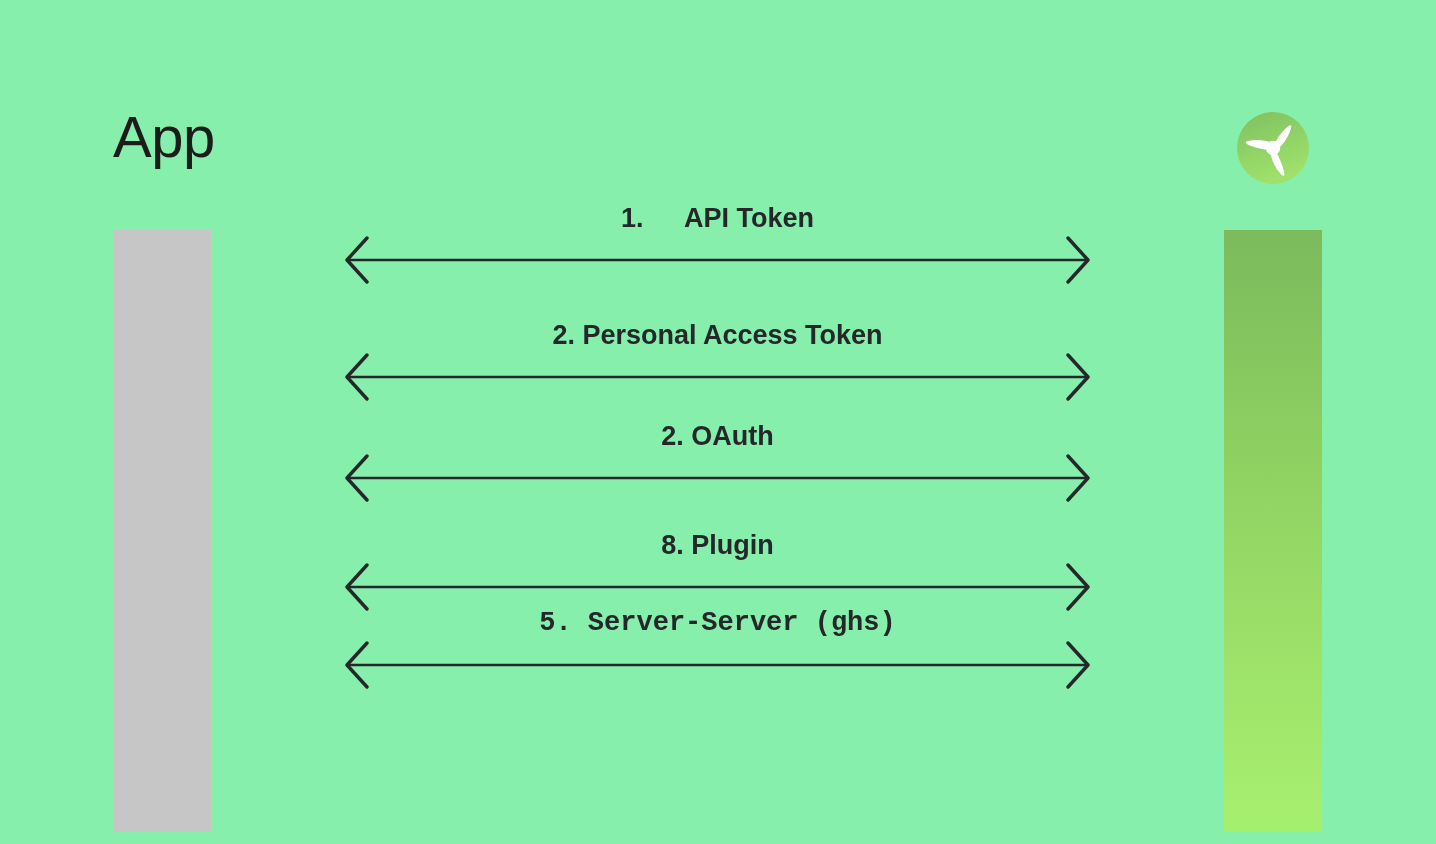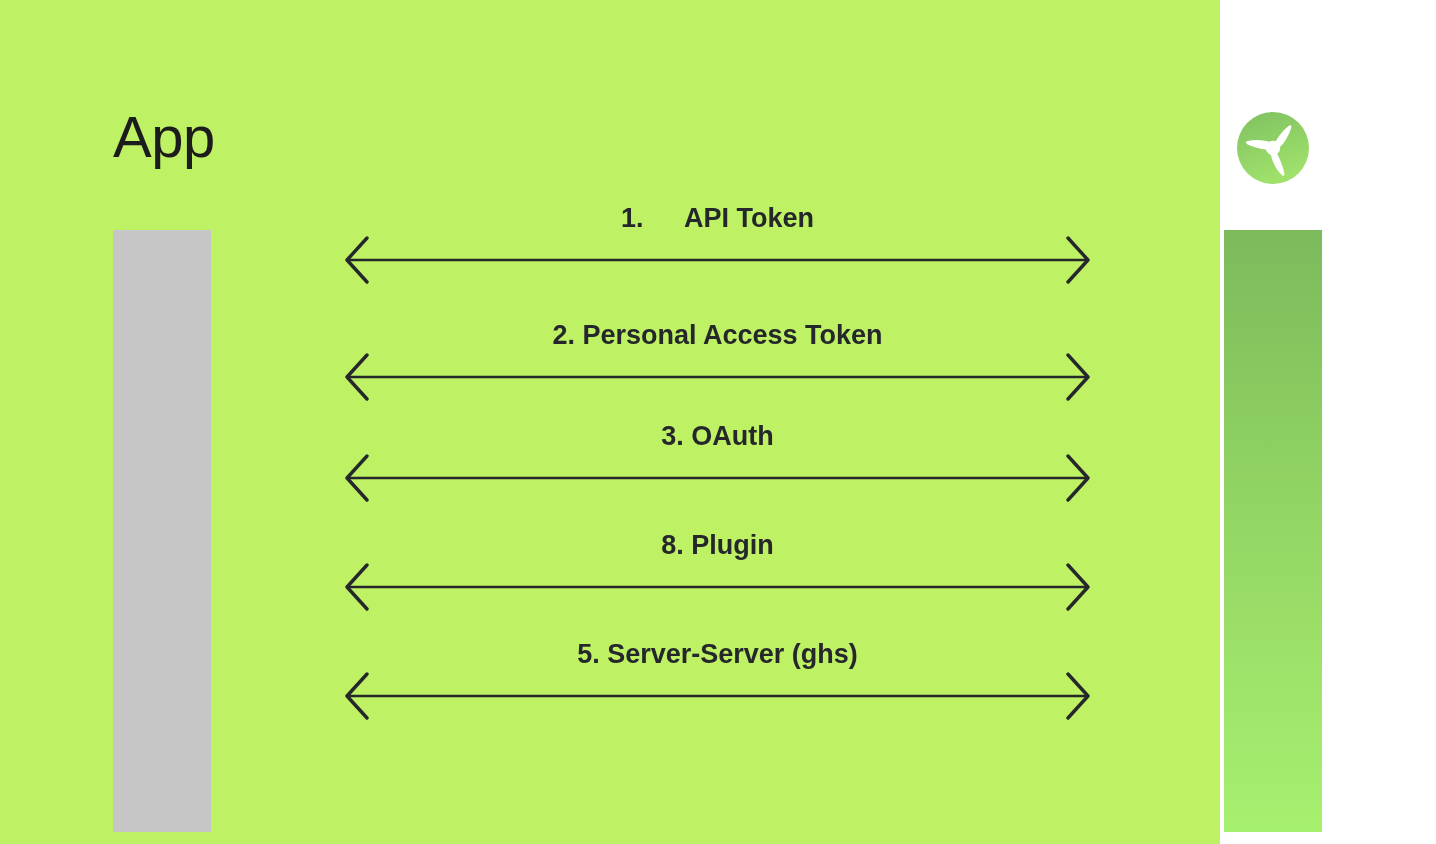--- a/index.html
+++ b/index.html
@@ -9,23 +9,23 @@
   }
   body {
     width: 1436px;
     height: 844px;
     background: #ffffff;
     font-family: "Liberation Sans", sans-serif;
     overflow: hidden;
   }
   #canvas {
     position: relative;
-    width: 1220px;
+    width: 1436px;
     height: 844px;
-    background: #bef264;
+    background: #86efac;
   }
 
   
   #app-title {
     position: absolute;
     left: 113px;
     top: 108px;
     font-size: 58px;
     font-weight: 300;
     color: #1c1c1c;
@@ -132,36 +132,36 @@
       </div>
       <div class="msg-row" style="top: 314px; margin-top: 8px;">
         <div class="msg-label">2. Personal Access Token</div>
         <svg class="msg-arrow" width="745" height="50" viewBox="0 0 745 50">
           <line x1="3" y1="25" x2="742" y2="25" stroke="#25272b" stroke-width="2.6"></line>
           <polyline points="22,3 2,25 22,47" fill="none" stroke="#25272b" stroke-width="3.4" stroke-linecap="round" stroke-linejoin="round"></polyline>
           <polyline points="723,3 743,25 723,47" fill="none" stroke="#25272b" stroke-width="3.4" stroke-linecap="round" stroke-linejoin="round"></polyline>
         </svg>
       </div>
       <div class="msg-row" style="top: 423px;">
-        <div class="msg-label">3. OAuth</div>
+        <div class="msg-label">2. OAuth</div>
         <svg class="msg-arrow" width="745" height="50" viewBox="0 0 745 50">
           <line x1="3" y1="25" x2="742" y2="25" stroke="#25272b" stroke-width="2.6"></line>
           <polyline points="22,3 2,25 22,47" fill="none" stroke="#25272b" stroke-width="3.4" stroke-linecap="round" stroke-linejoin="round"></polyline>
           <polyline points="723,3 743,25 723,47" fill="none" stroke="#25272b" stroke-width="3.4" stroke-linecap="round" stroke-linejoin="round"></polyline>
         </svg>
       </div>
       <div class="msg-row" style="top: 532px;">
         <div class="msg-label">8. Plugin</div>
         <svg class="msg-arrow" width="745" height="50" viewBox="0 0 745 50">
           <line x1="3" y1="25" x2="742" y2="25" stroke="#25272b" stroke-width="2.6"></line>
           <polyline points="22,3 2,25 22,47" fill="none" stroke="#25272b" stroke-width="3.4" stroke-linecap="round" stroke-linejoin="round"></polyline>
           <polyline points="723,3 743,25 723,47" fill="none" stroke="#25272b" stroke-width="3.4" stroke-linecap="round" stroke-linejoin="round"></polyline>
         </svg>
       </div>
-      <div class="msg-row" style="top: 641px;">
+      <div class="msg-row" style="top: 610px; font-family: Liberation Mono, monospace;">
         <div class="msg-label">5. Server-Server (ghs)</div>
         <svg class="msg-arrow" width="745" height="50" viewBox="0 0 745 50">
           <line x1="3" y1="25" x2="742" y2="25" stroke="#25272b" stroke-width="2.6"></line>
           <polyline points="22,3 2,25 22,47" fill="none" stroke="#25272b" stroke-width="3.4" stroke-linecap="round" stroke-linejoin="round"></polyline>
           <polyline points="723,3 743,25 723,47" fill="none" stroke="#25272b" stroke-width="3.4" stroke-linecap="round" stroke-linejoin="round"></polyline>
         </svg>
       </div>
     </div>
 
 </div>

